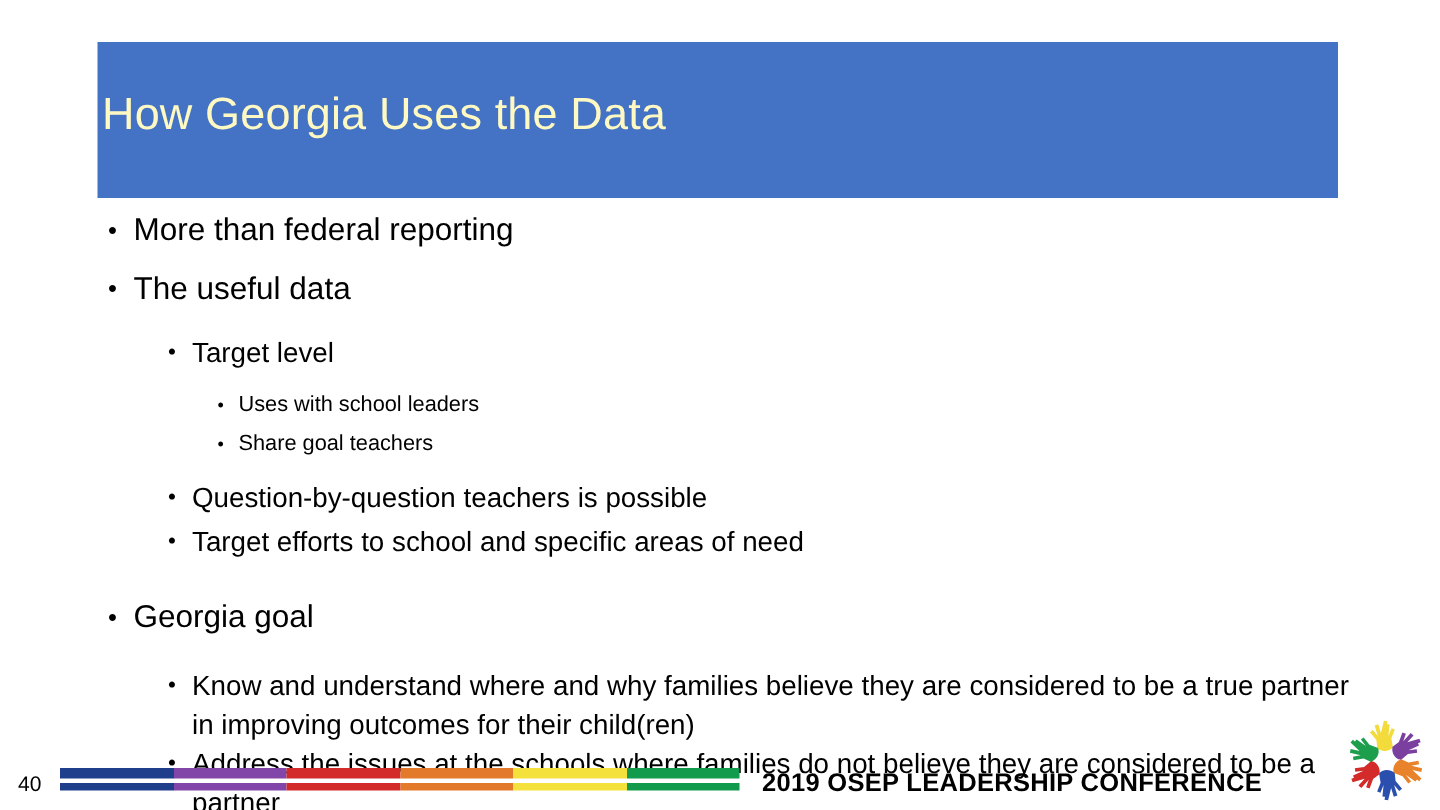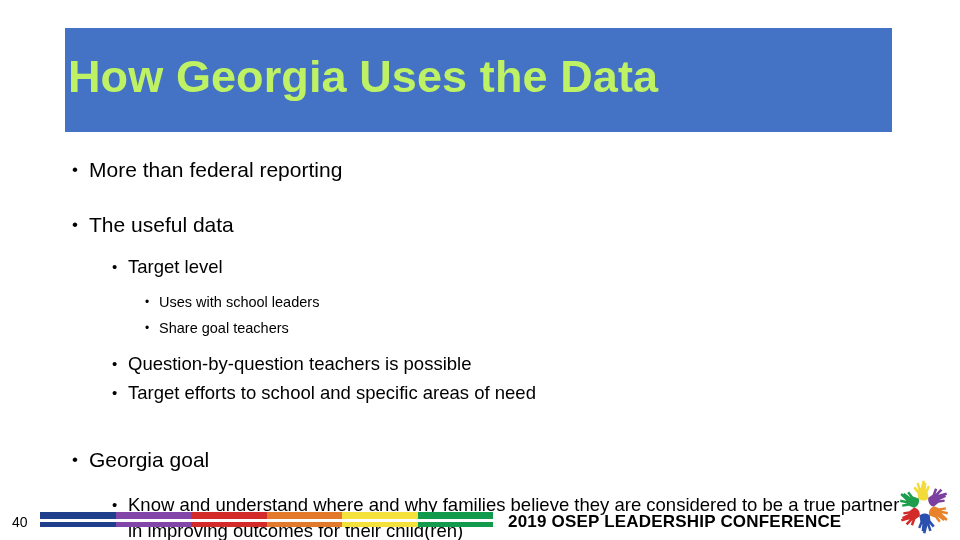--- a/index.html
+++ b/index.html
@@ -30,24 +30,24 @@
     top: 28px;
     width: 827px;
     height: 104px;
     background: #4472C4;
     box-sizing: border-box;
   }
   #title-text {
     position: absolute;
     left: 3px;
     top: 28px;
-    font-size: 45px;
+    font-size: 30px;
     line-height: 42px;
-    color: #bef264;
-    font-weight: bold;
+    color: #fef9c3;
+    font-weight: normal;
     letter-spacing: 0.1px;
     white-space: nowrap;
   }
 
   
   #body {
     position: absolute;
     left: 0;
     top: 134px;
     width: 960px;
@@ -67,21 +67,21 @@
     display: block;
   }
 
   
   .lvl1 {
     margin-left: 72px;
     font-size: 21px;
     line-height: 39px;
   }
   .lvl1 .mark { font-size: 17px; line-height: 39px; }
-  .lvl1 .txt  { padding-left: 17px; margin-top: 16px; }
+  .lvl1 .txt  { padding-left: 17px; }
 
   
   .lvl2 {
     margin-left: 112px;
     font-size: 18.5px;
     line-height: 29px;
   }
   .lvl2 .mark { font-size: 15px; line-height: 29px; }
   .lvl2 .txt  { padding-left: 16px; }
 

